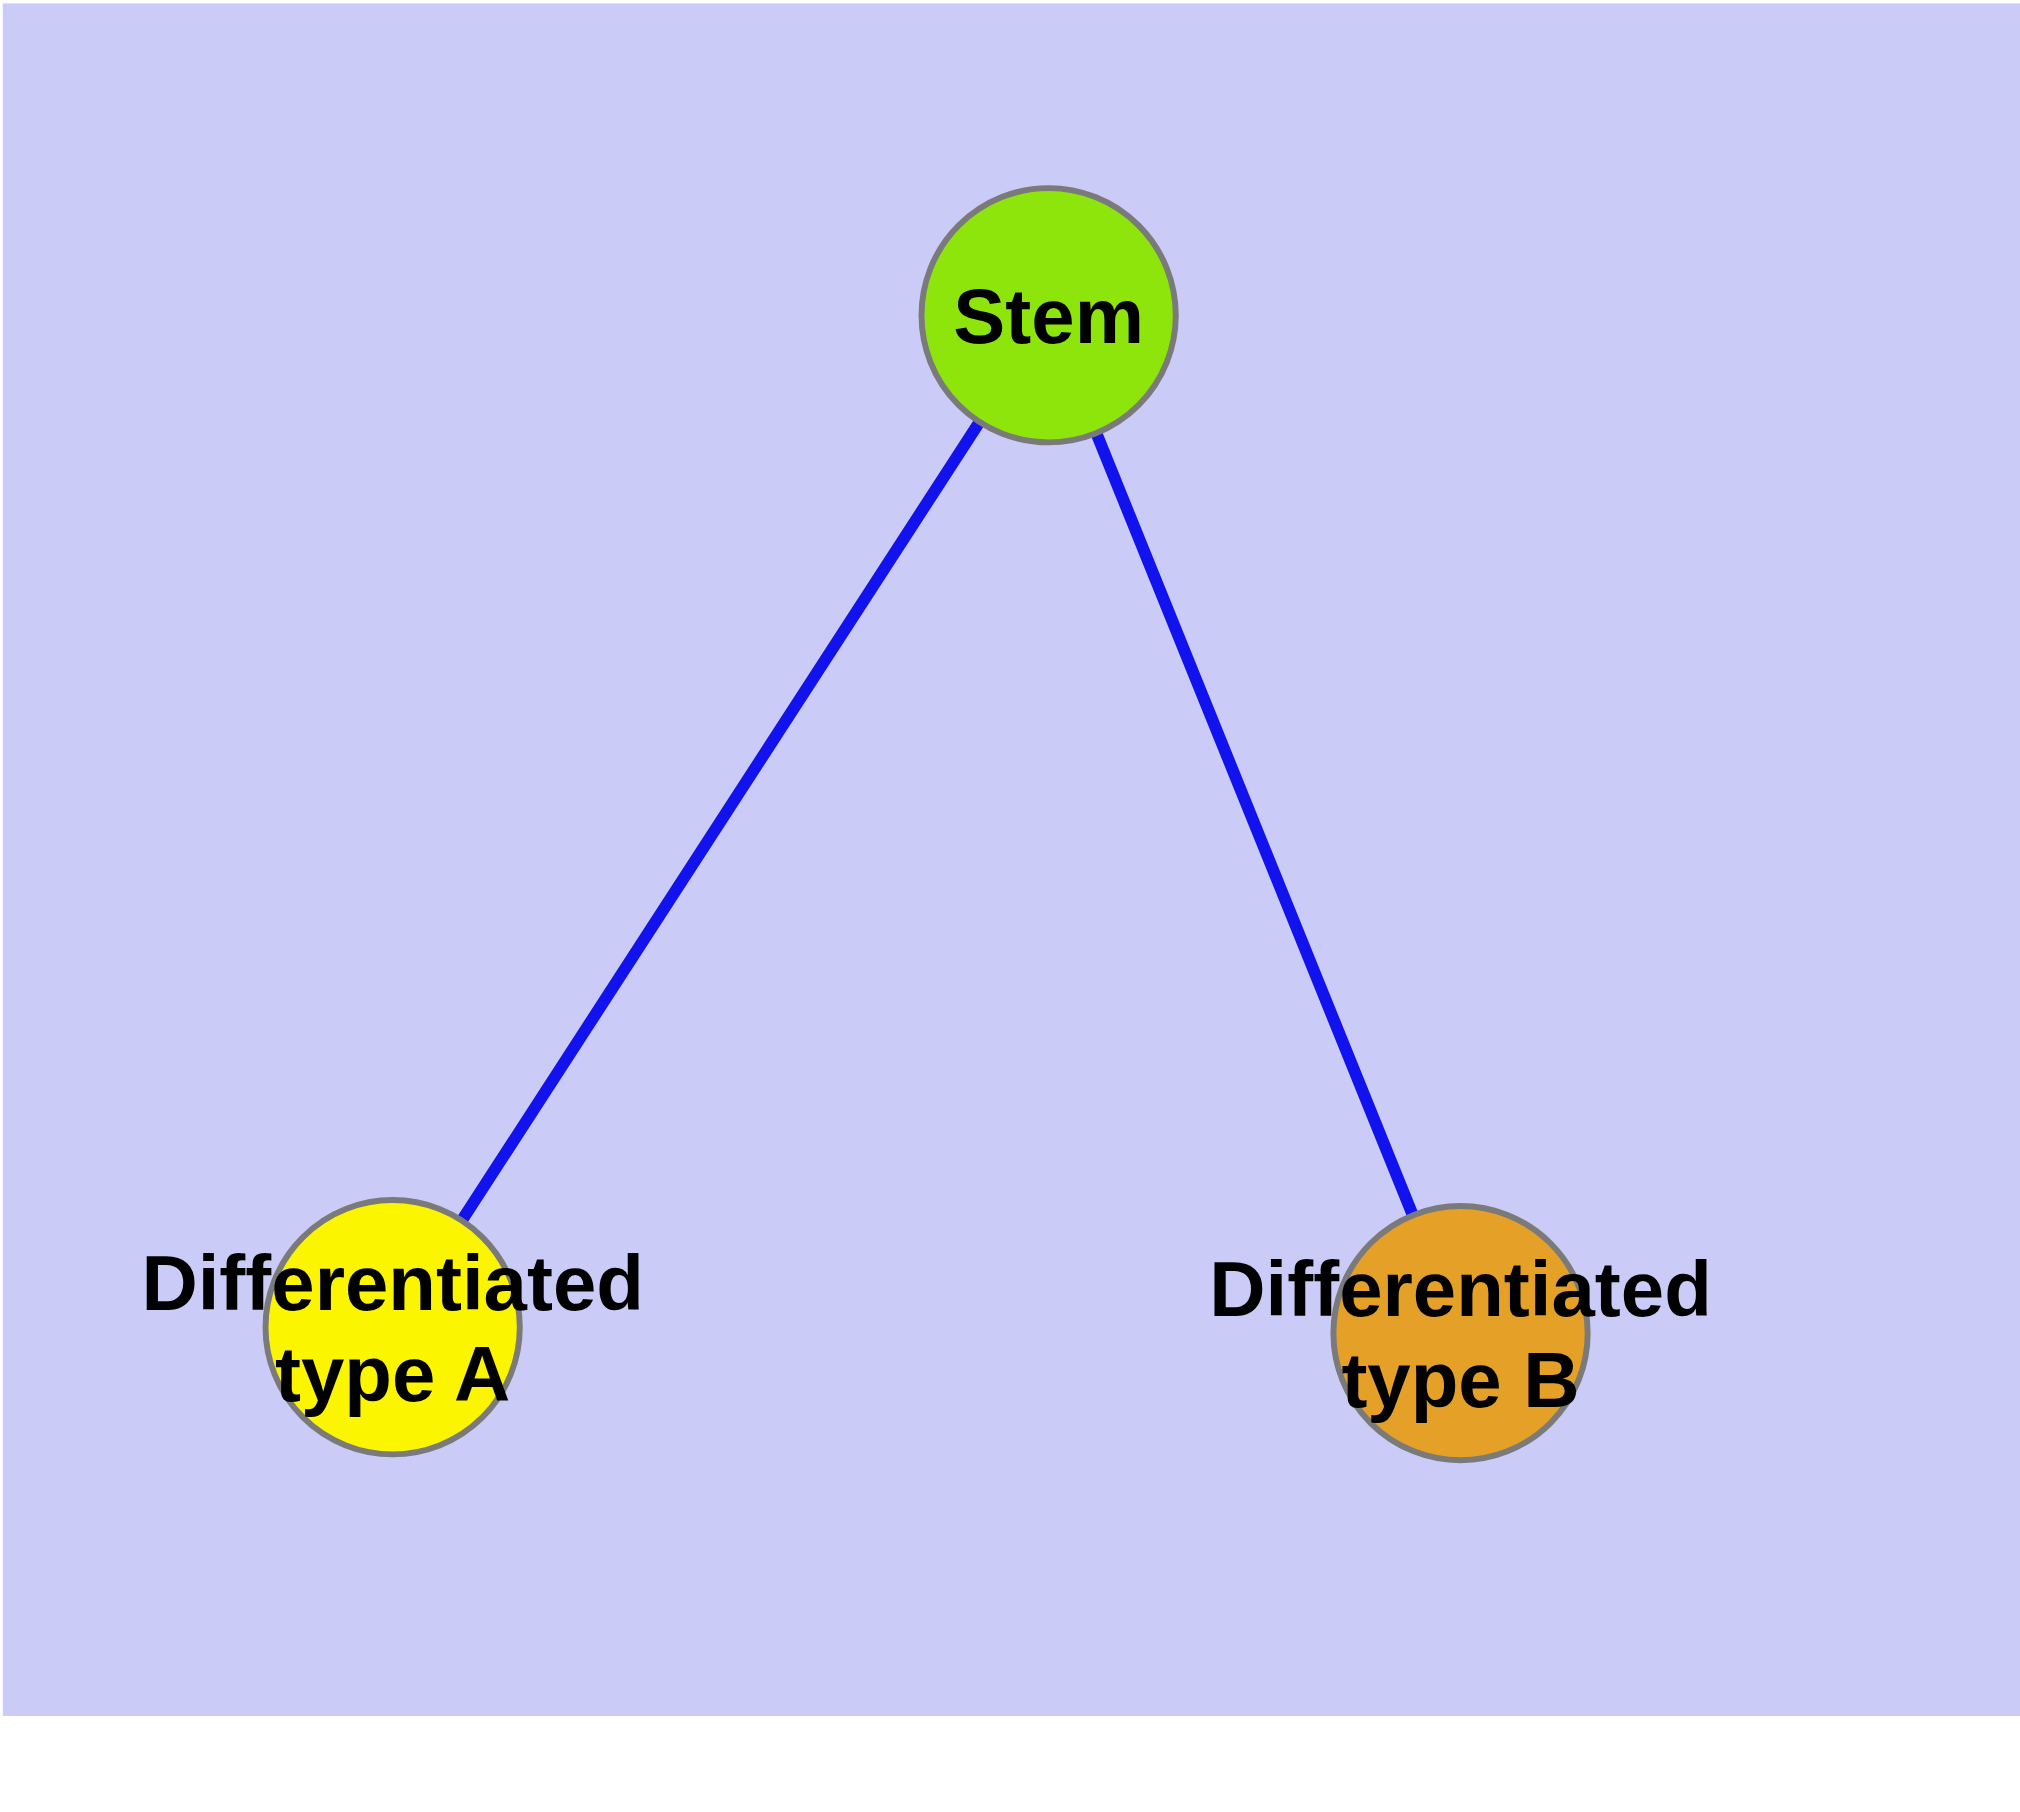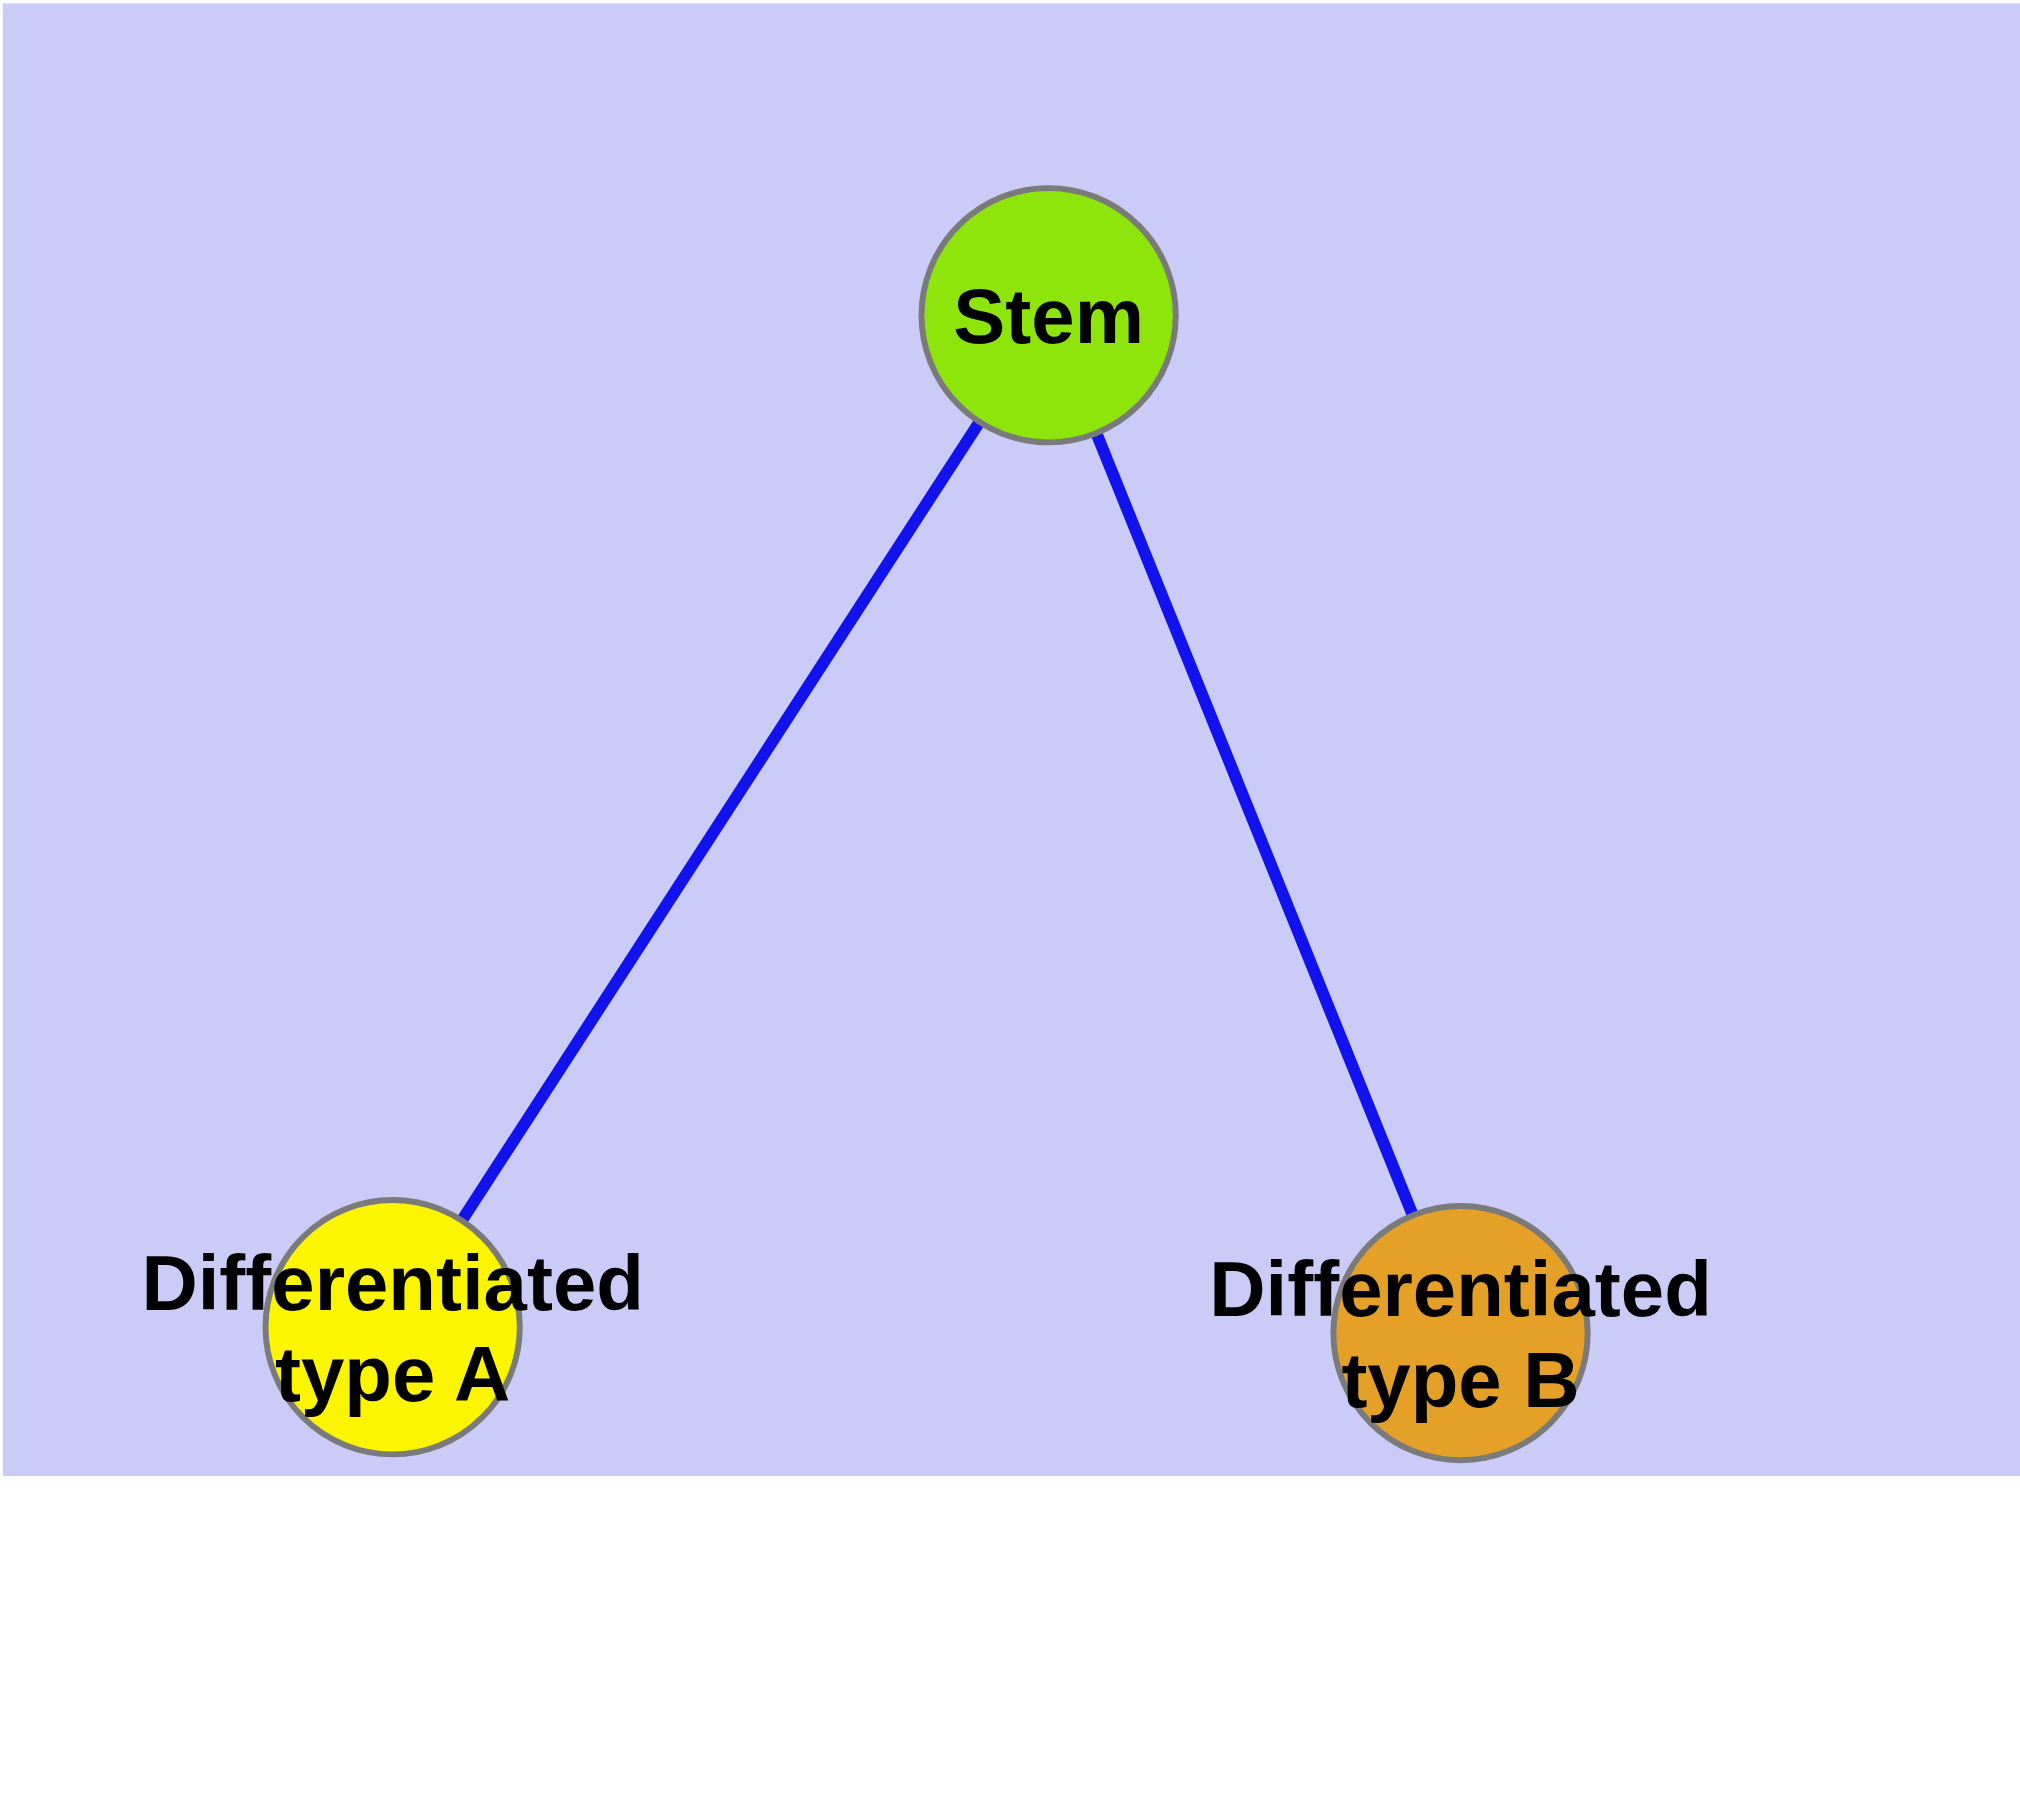--- a/index.html
+++ b/index.html
@@ -2,21 +2,21 @@
 <html style="font-size:13.6px"><head>
 <meta charset="utf-8">
 <style>
   html, body {
     margin: 0;
     padding: 0;
     background: #ffffff;
   }
   .diagram-wrap {
     width: 2021px;
-    height: 1476px;
+    height: 1716px;
     position: relative;
   }
   svg.graph {
     display: block;
     width: 2021px;
     height: 1812px;
   }
   .edge {
     fill: none;
     stroke-width: 14px;

